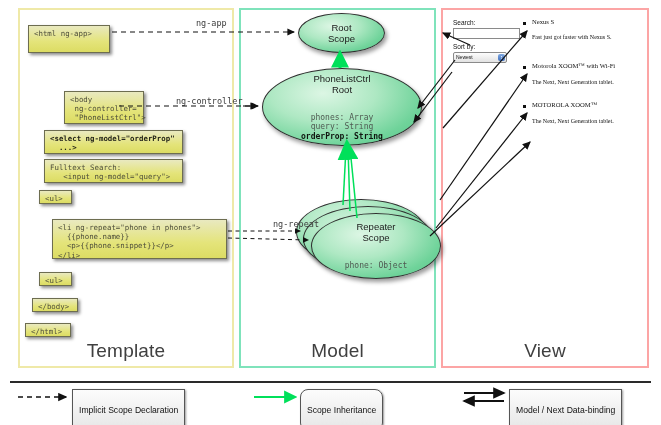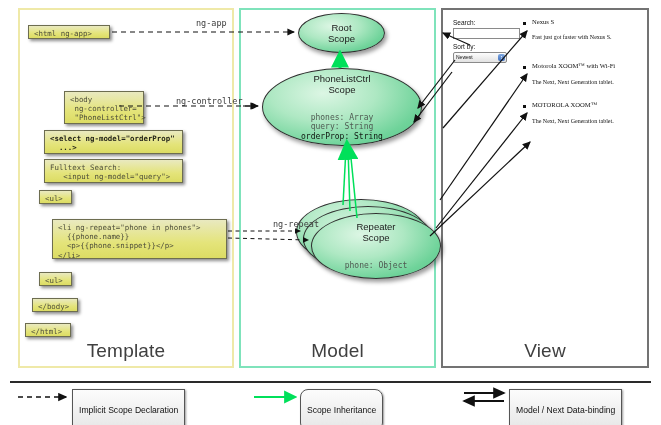--- a/index.html
+++ b/index.html
@@ -6,21 +6,21 @@
   body{
     width:661px;height:425px;position:relative;overflow:hidden;
     font-family:"Liberation Sans", sans-serif;
   }
   .stage{position:absolute;left:0;top:0;width:661px;height:425px;}
 
   
   .panel{position:absolute;background:#fff;box-sizing:border-box;}
   #panel-template{left:18px;top:8px;width:216px;height:360px;border:2px solid #efe9a8;}
   #panel-model{left:239px;top:8px;width:197px;height:360px;border:2px solid #7fe3bb;}
-  #panel-view{left:441px;top:8px;width:208px;height:360px;border:2px solid #737373;}
+  #panel-view{left:441px;top:8px;width:208px;height:360px;border:2px solid #fca5a5;}
   .panel-label{
     position:absolute;bottom:4px;left:0;width:100%;text-align:center;
     font-size:19px;color:#404040;letter-spacing:.2px;
   }
 
   
   .codebox{
     position:absolute;box-sizing:border-box;
     background:linear-gradient(to bottom,#e9e9c0 0%,#e4e47a 60%,#dcdc63 100%);
     border:1px solid #6d6d50;
@@ -92,21 +92,21 @@
   <div class="panel" id="panel-template">
     <div class="panel-label">Template</div>
   </div>
   <div class="panel" id="panel-model">
     <div class="panel-label">Model</div>
   </div>
   <div class="panel" id="panel-view">
     <div class="panel-label">View</div>
   </div>
 
-  <div class="codebox" style="left:28px;top:25px;width:82px;height:14px;">&lt;html ng-app&gt;</div>
+  <div class="codebox" style="left:28px;top:25px;width:82px;height:28px;">&lt;html ng-app&gt;</div>
 
   <div class="codebox" style="left:37px;top:91px;width:80px;height:33px;margin-left:27px;">&lt;body
  ng-controller=
  "PhoneListCtrl"&gt;</div>
 
   <div class="codebox bold" style="left:44px;top:130px;width:139px;height:24px;">&lt;select ng-model="orderProp"
   ...&gt;</div>
 
   <div class="codebox" style="left:44px;top:159px;width:139px;height:24px;">Fulltext Search:
    &lt;input ng-model="query"&gt;</div>
@@ -124,25 +124,25 @@
 
   <div class="codebox" style="left:25px;top:323px;width:46px;height:14px;">&lt;/html&gt;</div>
 
   <div class="ellipse" style="left:298px;top:13px;width:85px;height:38px;">
     <div class="etitle" style="white-space:pre-line;">Root
 Scope</div>
   </div>
 
   <div class="ellipse" style="left:262px;top:68px;width:158px;height:76px;">
     <div class="etitle" style="white-space:pre-line;">PhoneListCtrl
-Scope</div>
+Root</div>
     <div class="eprops">
       <div>phones: Array</div>
       <div>query: String</div>
-      <div style="font-weight:normal;color:#101510;">orderProp: String</div>
+      <div style="font-weight:bold;color:#101510;">orderProp: String</div>
     </div>
   </div>
 
   <div class="ellipse" style="left:296px;top:199px;width:128px;height:64px;"></div>
   <div class="ellipse" style="left:303px;top:206px;width:128px;height:64px;"></div>
   <div class="ellipse" style="left:311px;top:213px;width:128px;height:64px;">
     <div class="etitle" style="white-space:pre-line;">Repeater
 Scope</div>
     <div class="eprops">phone: Object</div>
   </div>

